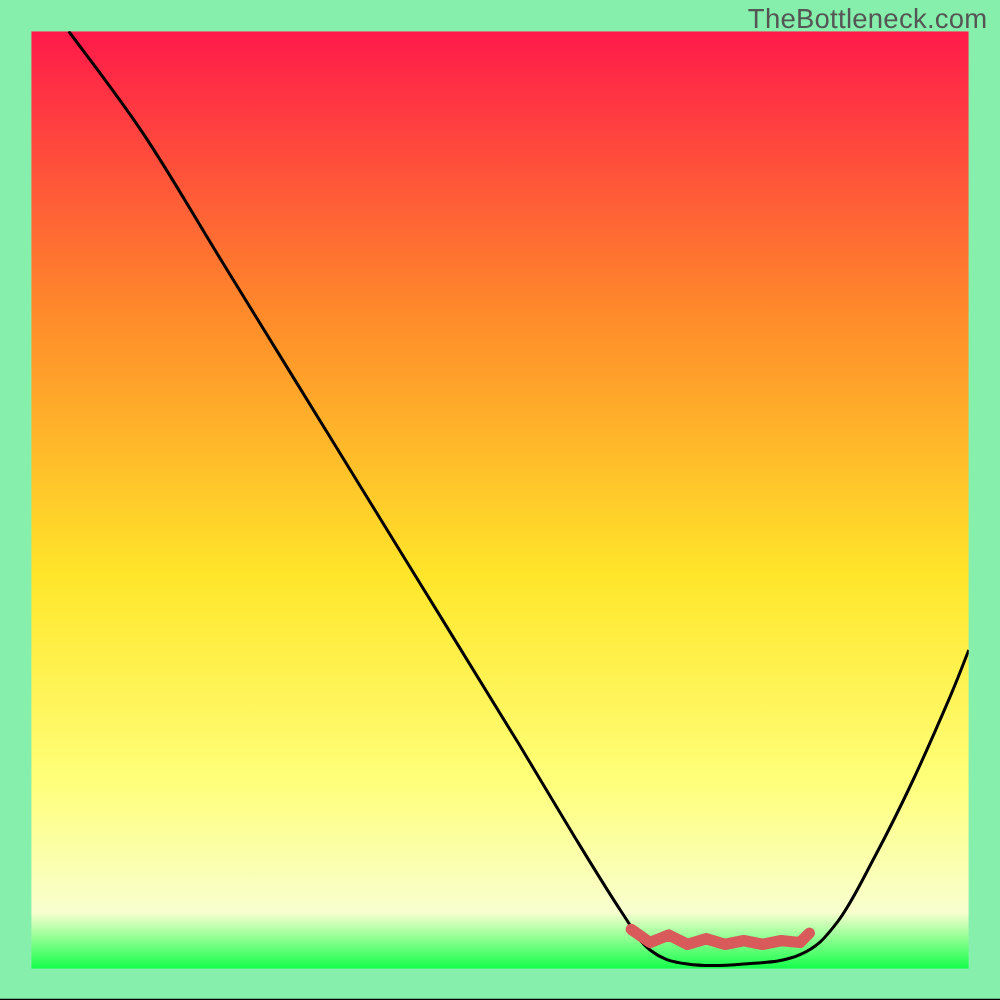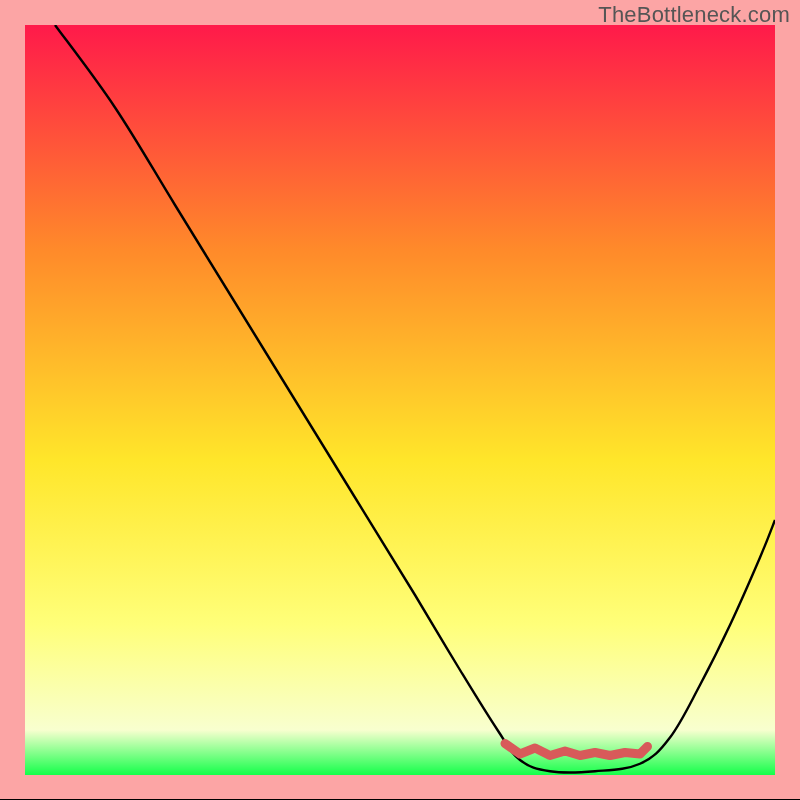--- a/index.html
+++ b/index.html
@@ -8,21 +8,21 @@
     width: 800px;
     height: 800px;
     background: #000;
     font-family: Arial, Helvetica, sans-serif;
     overflow: hidden;
   }
   .container {
     position: relative;
     width: 800px;
     height: 799px;
-    background: #fca5a5;
+    background: #86efac;
   }
   .watermark {
     position: absolute;
     top: 2px;
     right: 10px;
     color: #555;
     font-size: 22px;
     font-weight: 500;
     z-index: 10;
     letter-spacing: 0.2px;

